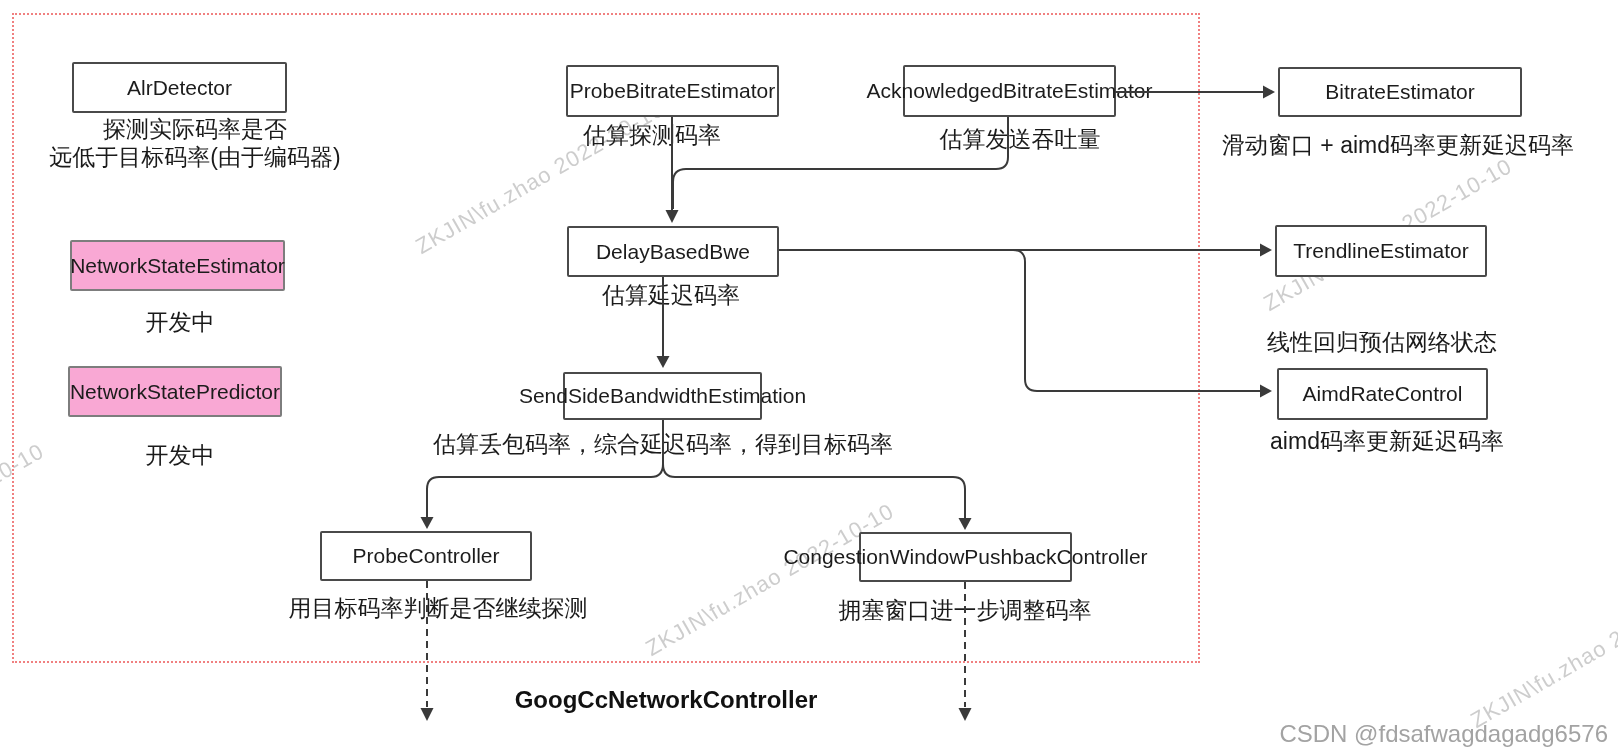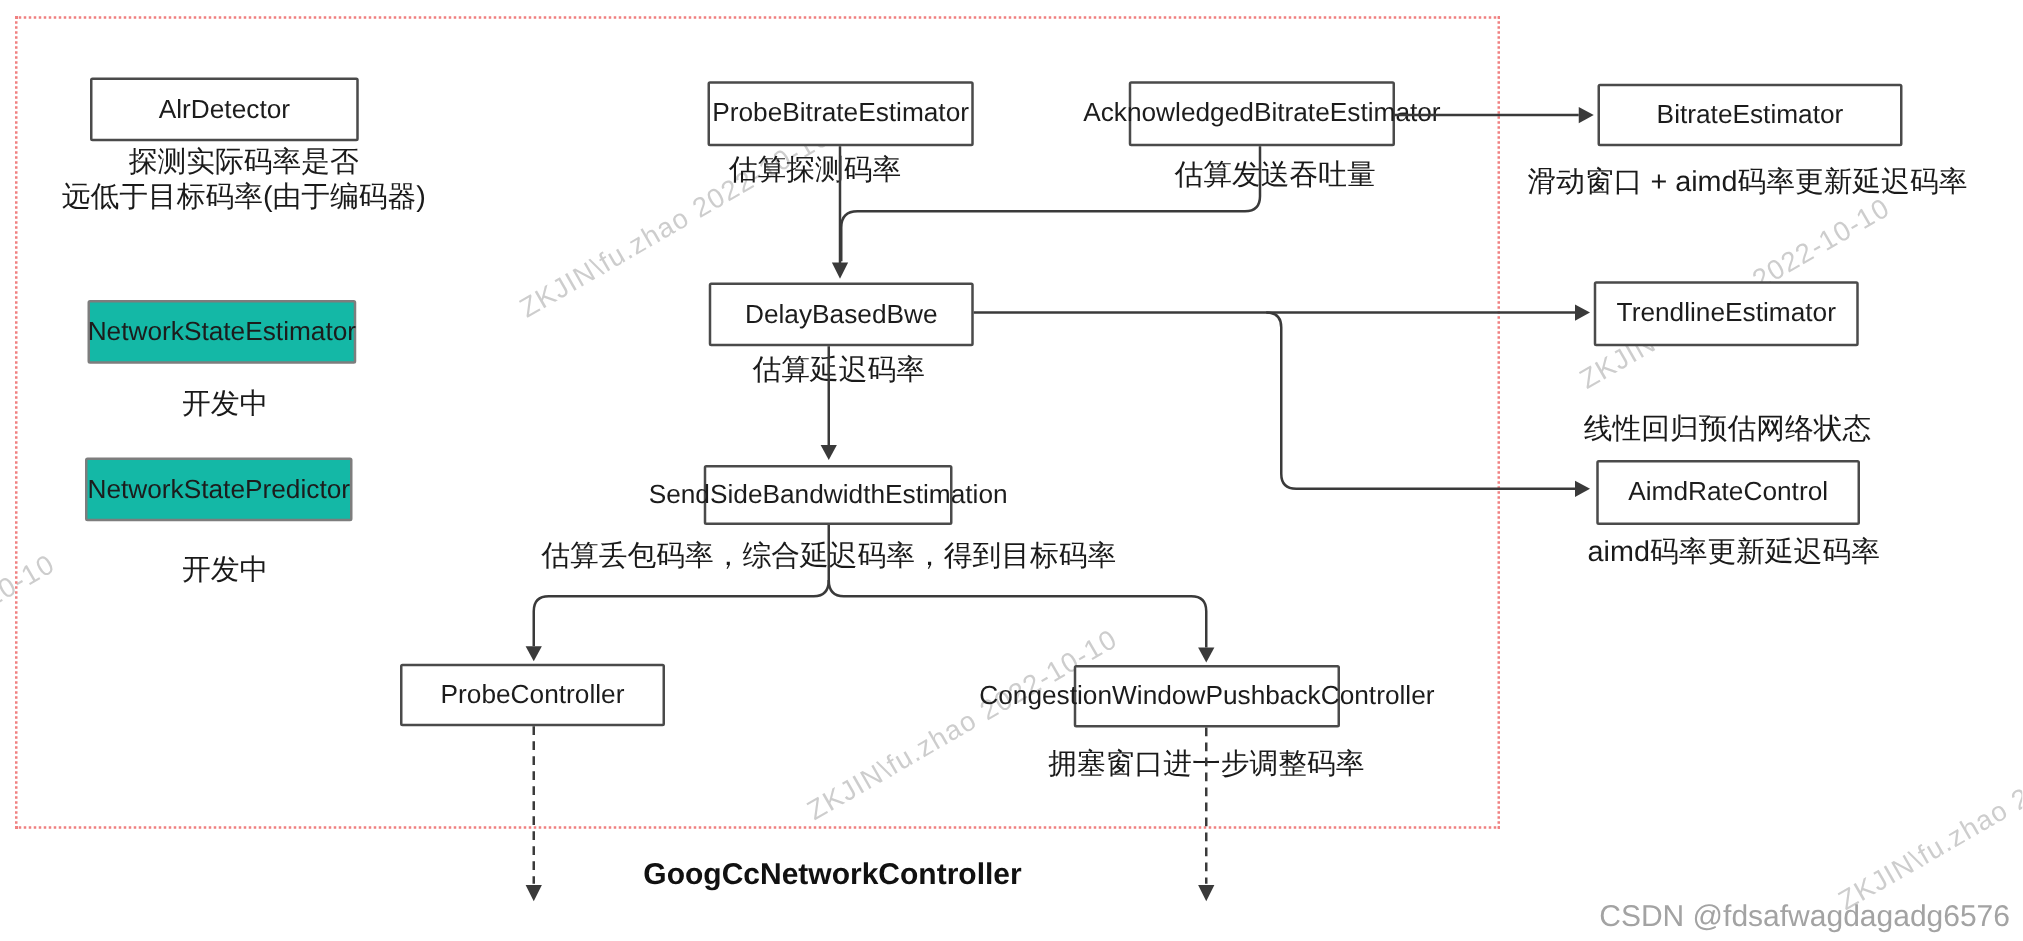--- a/index.html
+++ b/index.html
@@ -23,21 +23,21 @@
     border:2px solid #4a4a4a;
     border-radius:2px;
     box-sizing:border-box;
     display:flex;align-items:center;justify-content:center;
     font-size:21px;
     white-space:nowrap;
     overflow:visible;
     z-index:2;
   }
   .node.gray{
-    background:#14b8a6;
+    background:#f9a8d4;
     border-color:#7d7d7d;
   }
   .caption{
     position:absolute;
     transform:translateX(-50%);
     font-size:23px;
     line-height:28px;
     text-align:center;
     white-space:nowrap;
     color:#1a1a1a;
@@ -109,20 +109,21 @@
   </div>
   <div class="caption" style="left:180px;top:308px;">开发中</div>
   <div class="caption" style="left:180px;top:441px;">开发中</div>
   <div class="caption" style="left:652px;top:121px;">估算探测码率</div>
   <div class="caption" style="left:1020px;top:125px;">估算发送吞吐量</div>
   <div class="caption" style="left:1398px;top:131px;">滑动窗口 + aimd码率更新延迟码率</div>
   <div class="caption" style="left:671px;top:281px;">估算延迟码率</div>
   <div class="caption" style="left:1382px;top:288px;margin-top:40px;">线性回归预估网络状态</div>
   <div class="caption" style="left:663px;top:430px;">估算丢包码率，综合延迟码率，得到目标码率</div>
   <div class="caption" style="left:1387px;top:427px;">aimd码率更新延迟码率</div>
+  <div class="caption" style="left:438px;top:594px;">用目标码率判断是否继续探测</div>
   <div class="caption" style="left:965px;top:596px;">拥塞窗口进一步调整码率</div>
 
   <div class="footer-title" style="left:666px;top:686px;">GoogCcNetworkController</div>
 
   <div class="credit">CSDN @fdsafwagdagadg6576</div>
 
   <svg class="connectors" width="1618" height="753" viewBox="0 0 1618 753">
     <g stroke="#3a3a3a" stroke-width="2" fill="none">
 
       <path d="M672,117 L672,211"></path>

